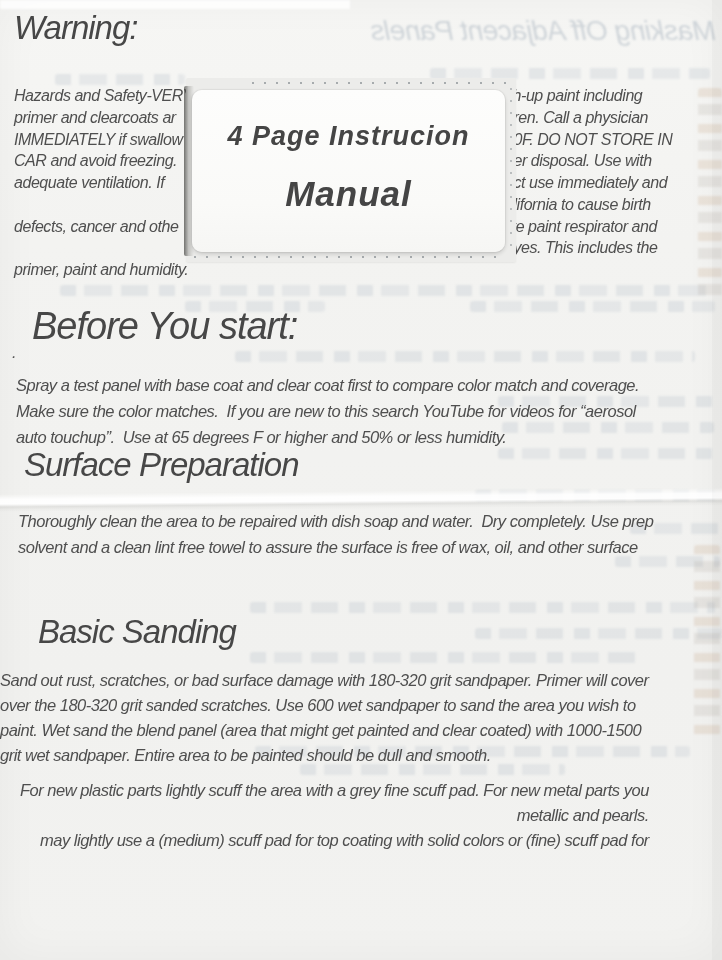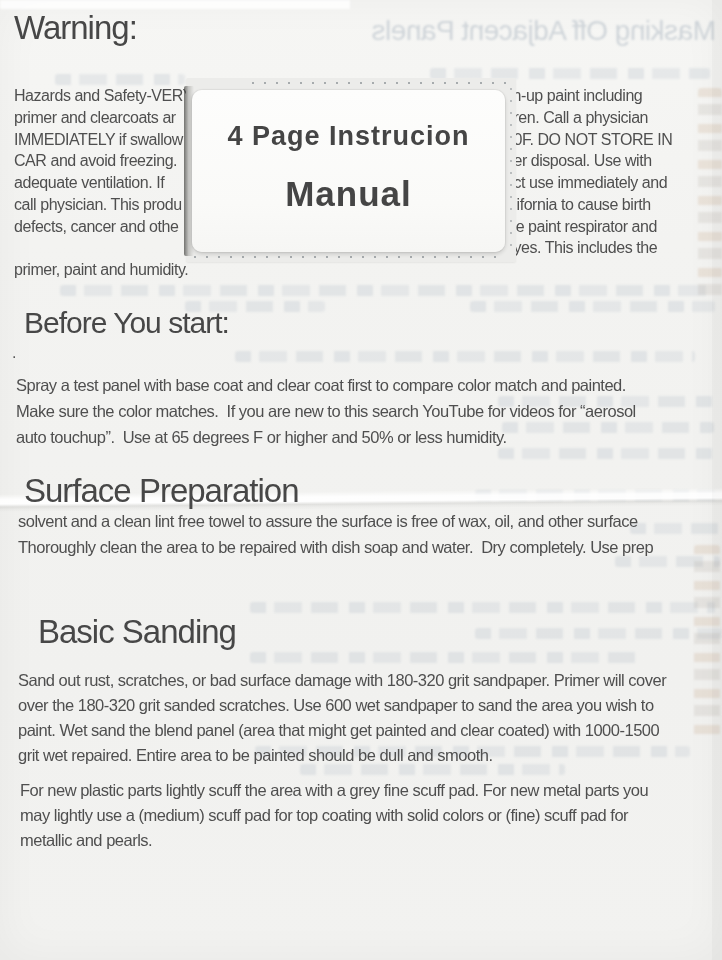--- a/index.html
+++ b/index.html
@@ -2,20 +2,21 @@
 <html><head>
 <meta charset="utf-8">
 <style>
   html,body{margin:0;padding:0;background:#e9e9e7;}
   .page{
     position:relative;width:722px;height:960px;overflow:hidden;
     background:linear-gradient(180deg,#f6f6f4 0%,#f3f3f1 25%,#f1f1ef 70%,#f2f2f0 100%);
     box-shadow:inset 0 0 45px rgba(0,0,0,.045);
     font-family:"Liberation Sans","DejaVu Sans",sans-serif;
     color:#4f4f4f;
+    font-style:italic;
   }
   .abs{position:absolute;}
   
   .h1{
     position:absolute;font-size:33px;letter-spacing:-1px;color:#474747;
     white-space:nowrap;line-height:1.1;
   }
   
   .line{
     position:absolute;left:0;top:0;white-space:pre;
@@ -118,56 +119,56 @@
   <div class="topwhite"></div>
   <div class="edge-r"></div>
 
   <div class="h1" style="left:14px;top:10px;">Warning:</div>
   <div class="abs" style="left:14px;top:87px;width:700px;">
     <div class="wrow"><span class="lfrag">Hazards and Safety-VERY</span><span class="rfrag">ch-up paint including</span></div>
     <div class="wrow"><span class="lfrag">primer and clearcoats ar</span><span class="rfrag">dren. Call a physician</span></div>
     <div class="wrow"><span class="lfrag">IMMEDIATELY if swallow</span><span class="rfrag">20F. DO NOT STORE IN</span></div>
     <div class="wrow"><span class="lfrag">CAR and avoid freezing.</span><span class="rfrag">per disposal. Use with</span></div>
     <div class="wrow"><span class="lfrag">adequate ventilation. If</span><span class="rfrag">uct use immediately and</span></div>
-    <div class="wrow"><span class="lfrag">call physician. This produ</span><span class="rfrag">alifornia to cause birth</span></div>
+    <div class="wrow"><span class="rfrag">alifornia to cause birth</span></div>
     <div class="wrow"><span class="lfrag">defects, cancer and othe</span><span class="rfrag">ive paint respirator and</span></div>
     <div class="wrow"><span class="rfrag">eyes. This includes the</span></div>
     <div class="wrow"><span class="lfrag">primer, paint and humidity.</span><span class="rfrag"></span></div>
   </div>
 
   <div class="liner"></div>
   <div class="perf" style="left:252px;top:82px;width:260px;"></div>
   <div class="perf" style="left:194px;top:256px;width:312px;"></div>
   <div class="perf-v" style="left:510px;top:88px;height:166px;"></div>
   <div class="liner-edge"></div>
   <div class="sticker">
     <div class="s1">4 Page Instrucion</div>
     <div class="s2">Manual</div>
   </div>
 
-  <div class="h1" style="left:24px;top:306px;font-size:30px;">Before You start:</div>
+  <div class="h1" style="left:32px;top:306px;font-size:38px;">Before You start:</div>
   <div class="stray" style="left:12px;top:344px;">.</div>
   <div class="abs para" style="left:16px;top:372px;line-height:26px;">
-    <div class="line">Spray a test panel with base coat and clear coat first to compare color match and painted.</div>
+    <div class="line">Spray a test panel with base coat and clear coat first to compare color match and coverage.</div>
     <div class="line">Make sure the color matches.  If you are new to this search YouTube for videos for “aerosol</div>
     <div class="line">auto touchup”.  Use at 65 degrees F or higher and 50% or less humidity.</div>
   </div>
 
-  <div class="h1" style="left:24px;top:473px;">Surface Preparation</div>
+  <div class="h1" style="left:24px;top:447px;">Surface Preparation</div>
   <div class="abs para" style="left:18px;top:509px;line-height:25.5px;">
+    <div class="line">Thoroughly clean the area to be repaired with dish soap and water.  Dry completely. Use prep</div>
     <div class="line">solvent and a clean lint free towel to assure the surface is free of wax, oil, and other surface</div>
-    <div class="line">Thoroughly clean the area to be repaired with dish soap and water.  Dry completely. Use prep</div>
   </div>
 
   <div class="h1" style="left:22px;top:614px;margin-left:16px;">Basic Sanding</div>
-  <div class="abs para" style="left:18px;top:668px;line-height:25px;">
+  <div class="abs para" style="left:0;top:668px;line-height:25px;">
     <div class="line">Sand out rust, scratches, or bad surface damage with 180-320 grit sandpaper. Primer will cover</div>
     <div class="line">over the 180-320 grit sanded scratches. Use 600 wet sandpaper to sand the area you wish to</div>
     <div class="line">paint. Wet sand the blend panel (area that might get painted and clear coated) with 1000-1500</div>
-    <div class="line">grit wet repaired. Entire area to be painted should be dull and smooth.</div>
+    <div class="line">grit wet sandpaper. Entire area to be painted should be dull and smooth.</div>
   </div>
-  <div class="abs para" style="left:20px;top:778px;line-height:25px;">
+  <div class="abs para" style="left:20px;top:778px;line-height:25px;text-align:right;">
     <div class="line">For new plastic parts lightly scuff the area with a grey fine scuff pad. For new metal parts you</div>
+    <div class="line">metallic and pearls.</div>
     <div class="line">may lightly use a (medium) scuff pad for top coating with solid colors or (fine) scuff pad for</div>
-    <div class="line">metallic and pearls.</div>
   </div>
 
 </div>
 
 </body></html>

